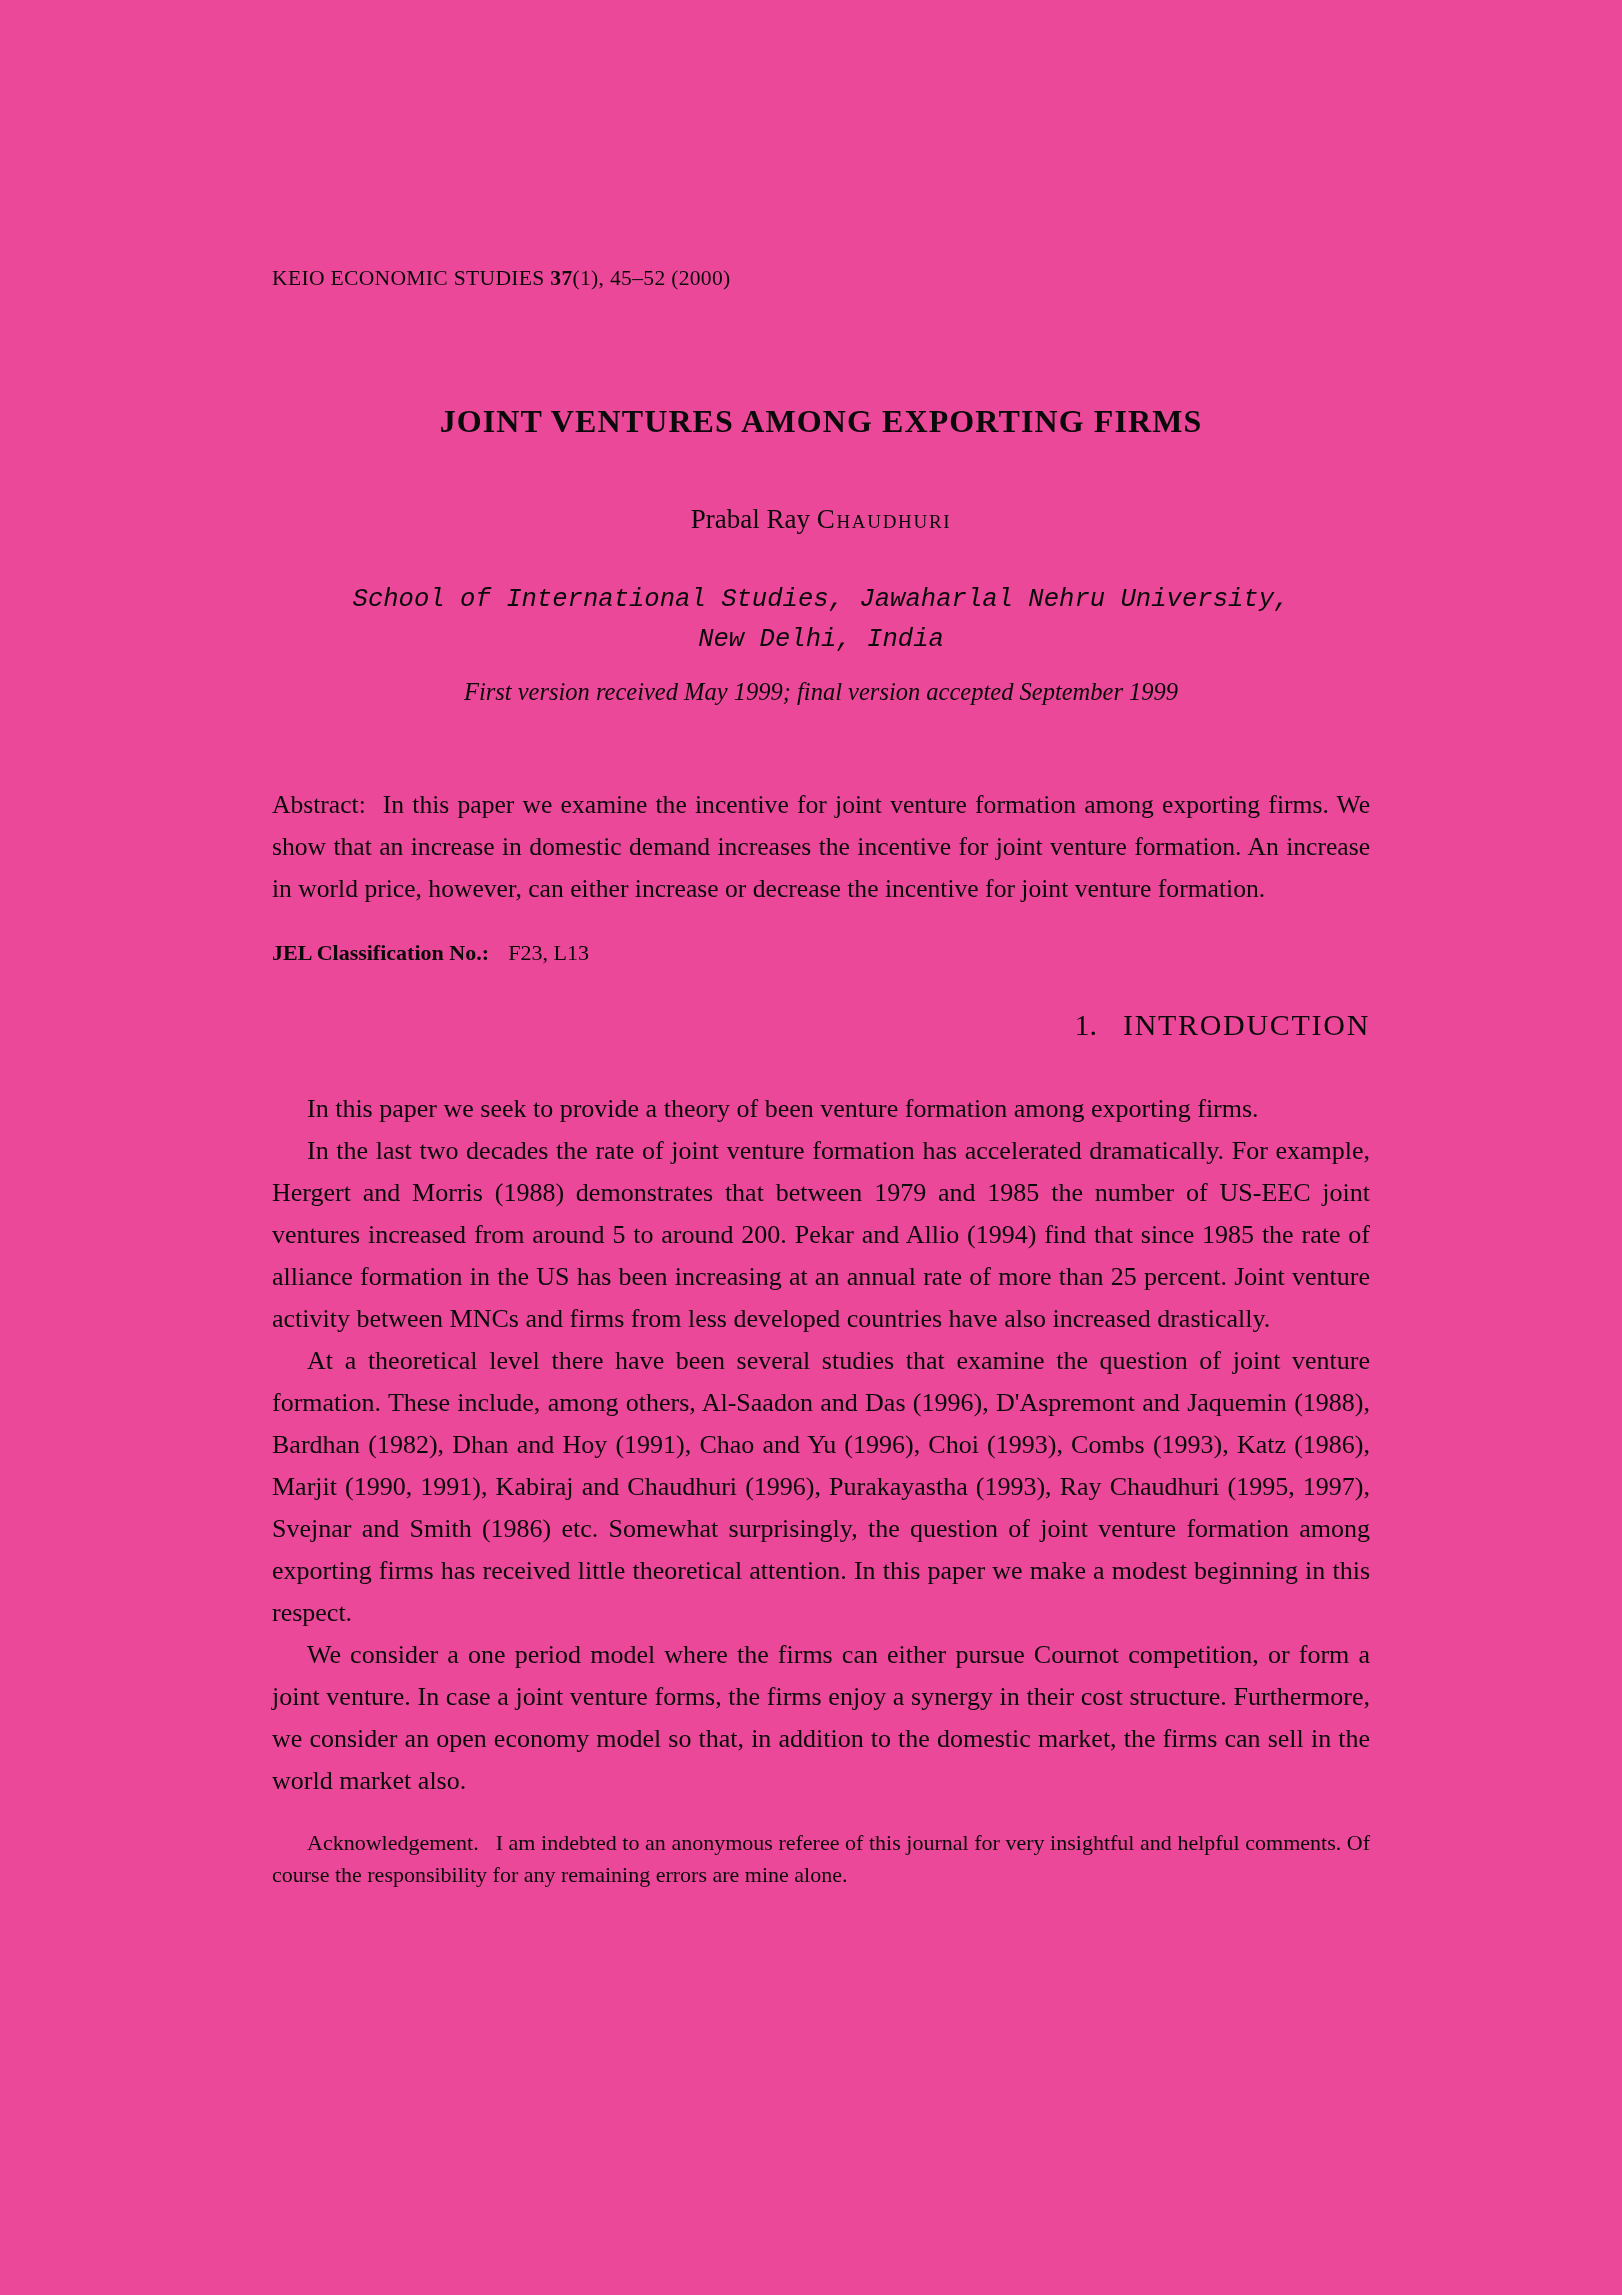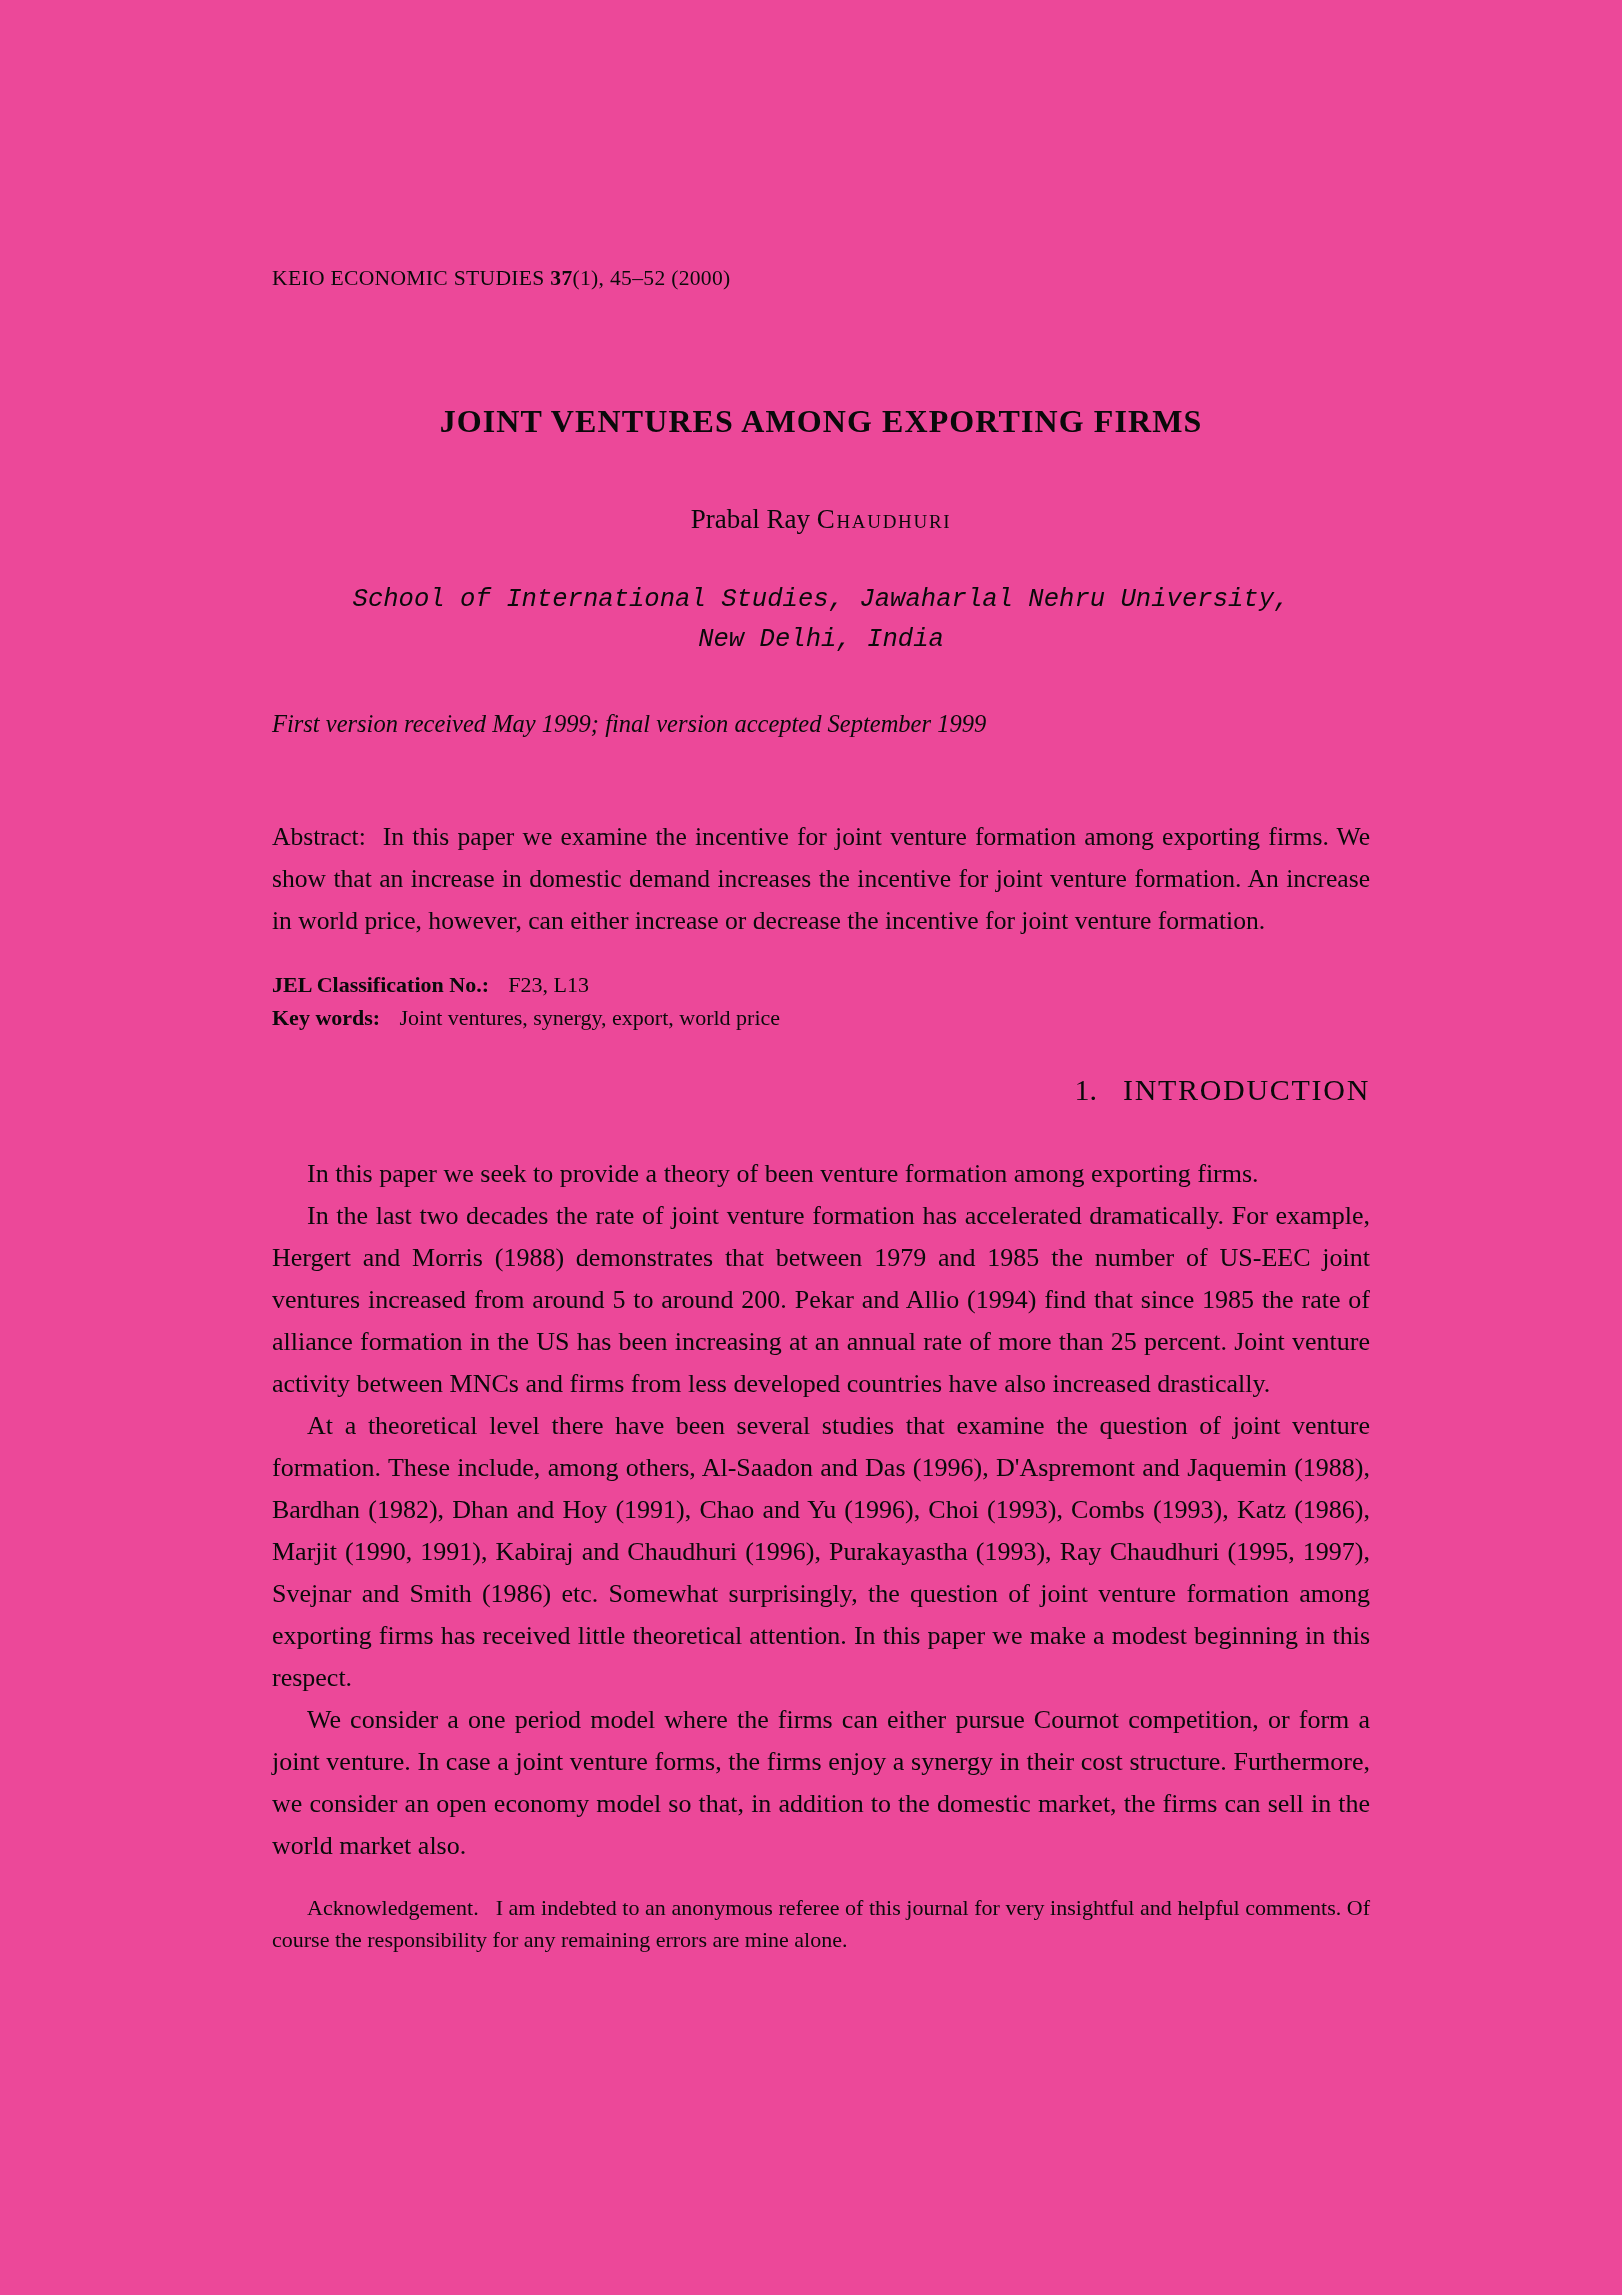--- a/index.html
+++ b/index.html
@@ -49,22 +49,22 @@
   }
   .affiliation {
     margin-top: 44px;
     text-align: center;
     font-style: italic;
     font-size: 25.6px;
     line-height: 40px;
     font-family: Liberation Mono, monospace;
   }
   .received {
-    margin-top: 48px;
-    text-align: left;
+    margin-top: 16px;
+    text-align: center;
     font-style: italic;
     font-size: 24.5px;
     line-height: 31px;
   }
   .abstract {
     margin-top: 77px;
     font-size: 25.6px;
     line-height: 42px;
     text-align: justify;
   }
@@ -126,21 +126,20 @@
       <div>School of International Studies, Jawaharlal Nehru University,</div>
       <div>New Delhi, India</div>
     </div>
 
     <div class="received">First version received May 1999; final version accepted September 1999</div>
 
     <p class="abstract"><span class="it">Abstract:</span><span class="abs-text">In this paper we examine the incentive for joint venture formation among exporting firms. We show that an increase in domestic demand increases the incentive for joint venture formation. An increase in world price, however, can either increase or decrease the incentive for joint venture formation.</span></p>
 
     <div class="meta-block">
       <div class="meta-row"><span class="bold">JEL Classification No.:</span><span class="value">F23, L13</span></div>
-      <div class="meta-row"><span class="bold">Key words:</span><span class="value">Joint ventures, synergy, export, world price</span></div>
     </div>
 
     <div class="section-heading"><span>1.</span><span class="sec-title">INTRODUCTION</span></div>
 
     <div class="body-text">
       <p class="para">In this paper we seek to provide a theory of been venture formation among exporting firms.</p>
       <p class="para">In the last two decades the rate of joint venture formation has accelerated dramatically. For example, Hergert and Morris (1988) demonstrates that between 1979 and 1985 the number of US-EEC joint ventures increased from around 5 to around 200. Pekar and Allio (1994) find that since 1985 the rate of alliance formation in the US has been increasing at an annual rate of more than 25 percent. Joint venture activity between MNCs and firms from less developed countries have also increased drastically.</p>
       <p class="para">At a theoretical level there have been several studies that examine the question of joint venture formation. These include, among others, Al-Saadon and Das (1996), D'Aspremont and Jaquemin (1988), Bardhan (1982), Dhan and Hoy (1991), Chao and Yu (1996), Choi (1993), Combs (1993), Katz (1986), Marjit (1990, 1991), Kabiraj and Chaudhuri (1996), Purakayastha (1993), Ray Chaudhuri (1995, 1997), Svejnar and Smith (1986) etc. Somewhat surprisingly, the question of joint venture formation among exporting firms has received little theoretical attention. In this paper we make a modest beginning in this respect.</p>
       <p class="para">We consider a one period model where the firms can either pursue Cournot competition, or form a joint venture. In case a joint venture forms, the firms enjoy a synergy in their cost structure. Furthermore, we consider an open economy model so that, in addition to the domestic market, the firms can sell in the world market also.</p>
     </div>

